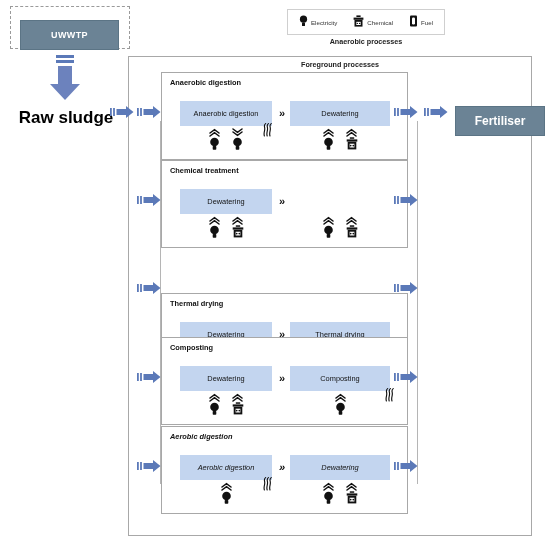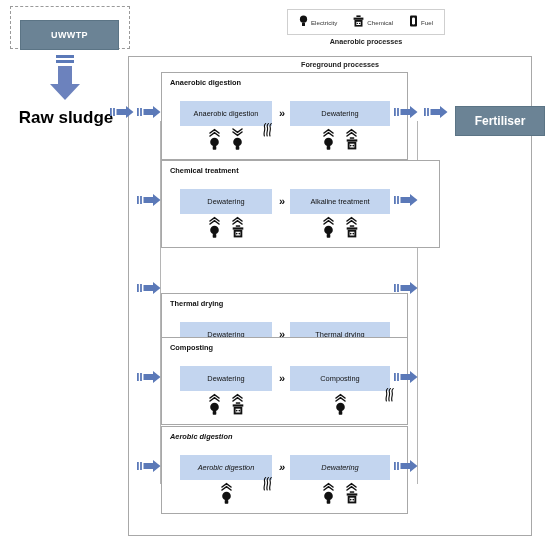--- a/index.html
+++ b/index.html
@@ -213,21 +213,21 @@
             <rect x="0.7" y="2.4" width="10.6" height="2.2" fill="#111"></rect>
             <rect x="1.7" y="4.8" width="8.6" height="7.6" fill="#111"></rect>
             <rect x="3.6" y="6.7" width="4.8" height="3.8" fill="#fff"></rect>
             <circle cx="4.7" cy="8.6" r="0.85" fill="#111"></circle>
             <circle cx="7.3" cy="8.6" r="0.85" fill="#111"></circle>
           </svg>
         </span>
       </div>
       <div class="chevron-sep">»</div>
     </div>
-    <div class="process-group" style="top: 160px; height: 86px; padding-left: 32px;">
+    <div class="process-group" style="top: 160px; height: 86px;">
       <div class="group-title">Chemical treatment</div>
       <div class="stage left">
         <span>Dewatering</span>
       </div>
       <div class="icon-cluster left">
         <span class="res-icon">
           <svg width="11" height="9" viewBox="0 0 11 9">
             <path d="M1 8 L5.5 4.6 L10 8" stroke="#111" stroke-width="1.5" fill="none" stroke-linecap="round"></path>
             <path d="M1 5 L5.5 1.6 L10 5" stroke="#111" stroke-width="1.5" fill="none" stroke-linecap="round"></path>
           </svg>
@@ -243,23 +243,20 @@
           </svg>
           <svg width="12" height="13" viewBox="0 0 12 13">
             <rect x="3.8" y="0.3" width="4.4" height="1.5" fill="#111"></rect>
             <rect x="0.7" y="2.4" width="10.6" height="2.2" fill="#111"></rect>
             <rect x="1.7" y="4.8" width="8.6" height="7.6" fill="#111"></rect>
             <rect x="3.6" y="6.7" width="4.8" height="3.8" fill="#fff"></rect>
             <circle cx="4.7" cy="8.6" r="0.85" fill="#111"></circle>
             <circle cx="7.3" cy="8.6" r="0.85" fill="#111"></circle>
           </svg>
         </span>
-      </div>
-      <div class="stage right">
-        <span>Alkaline treatment</span>
       </div>
       <div class="icon-cluster right">
         <span class="res-icon">
           <svg width="11" height="9" viewBox="0 0 11 9">
             <path d="M1 8 L5.5 4.6 L10 8" stroke="#111" stroke-width="1.5" fill="none" stroke-linecap="round"></path>
             <path d="M1 5 L5.5 1.6 L10 5" stroke="#111" stroke-width="1.5" fill="none" stroke-linecap="round"></path>
           </svg>
           <svg width="11" height="13" viewBox="0 0 11 13">
             <circle cx="5.5" cy="5" r="4.3" fill="#111"></circle>
             <rect x="3.7" y="9.1" width="3.6" height="3.6" rx="0.7" fill="#111"></rect>

